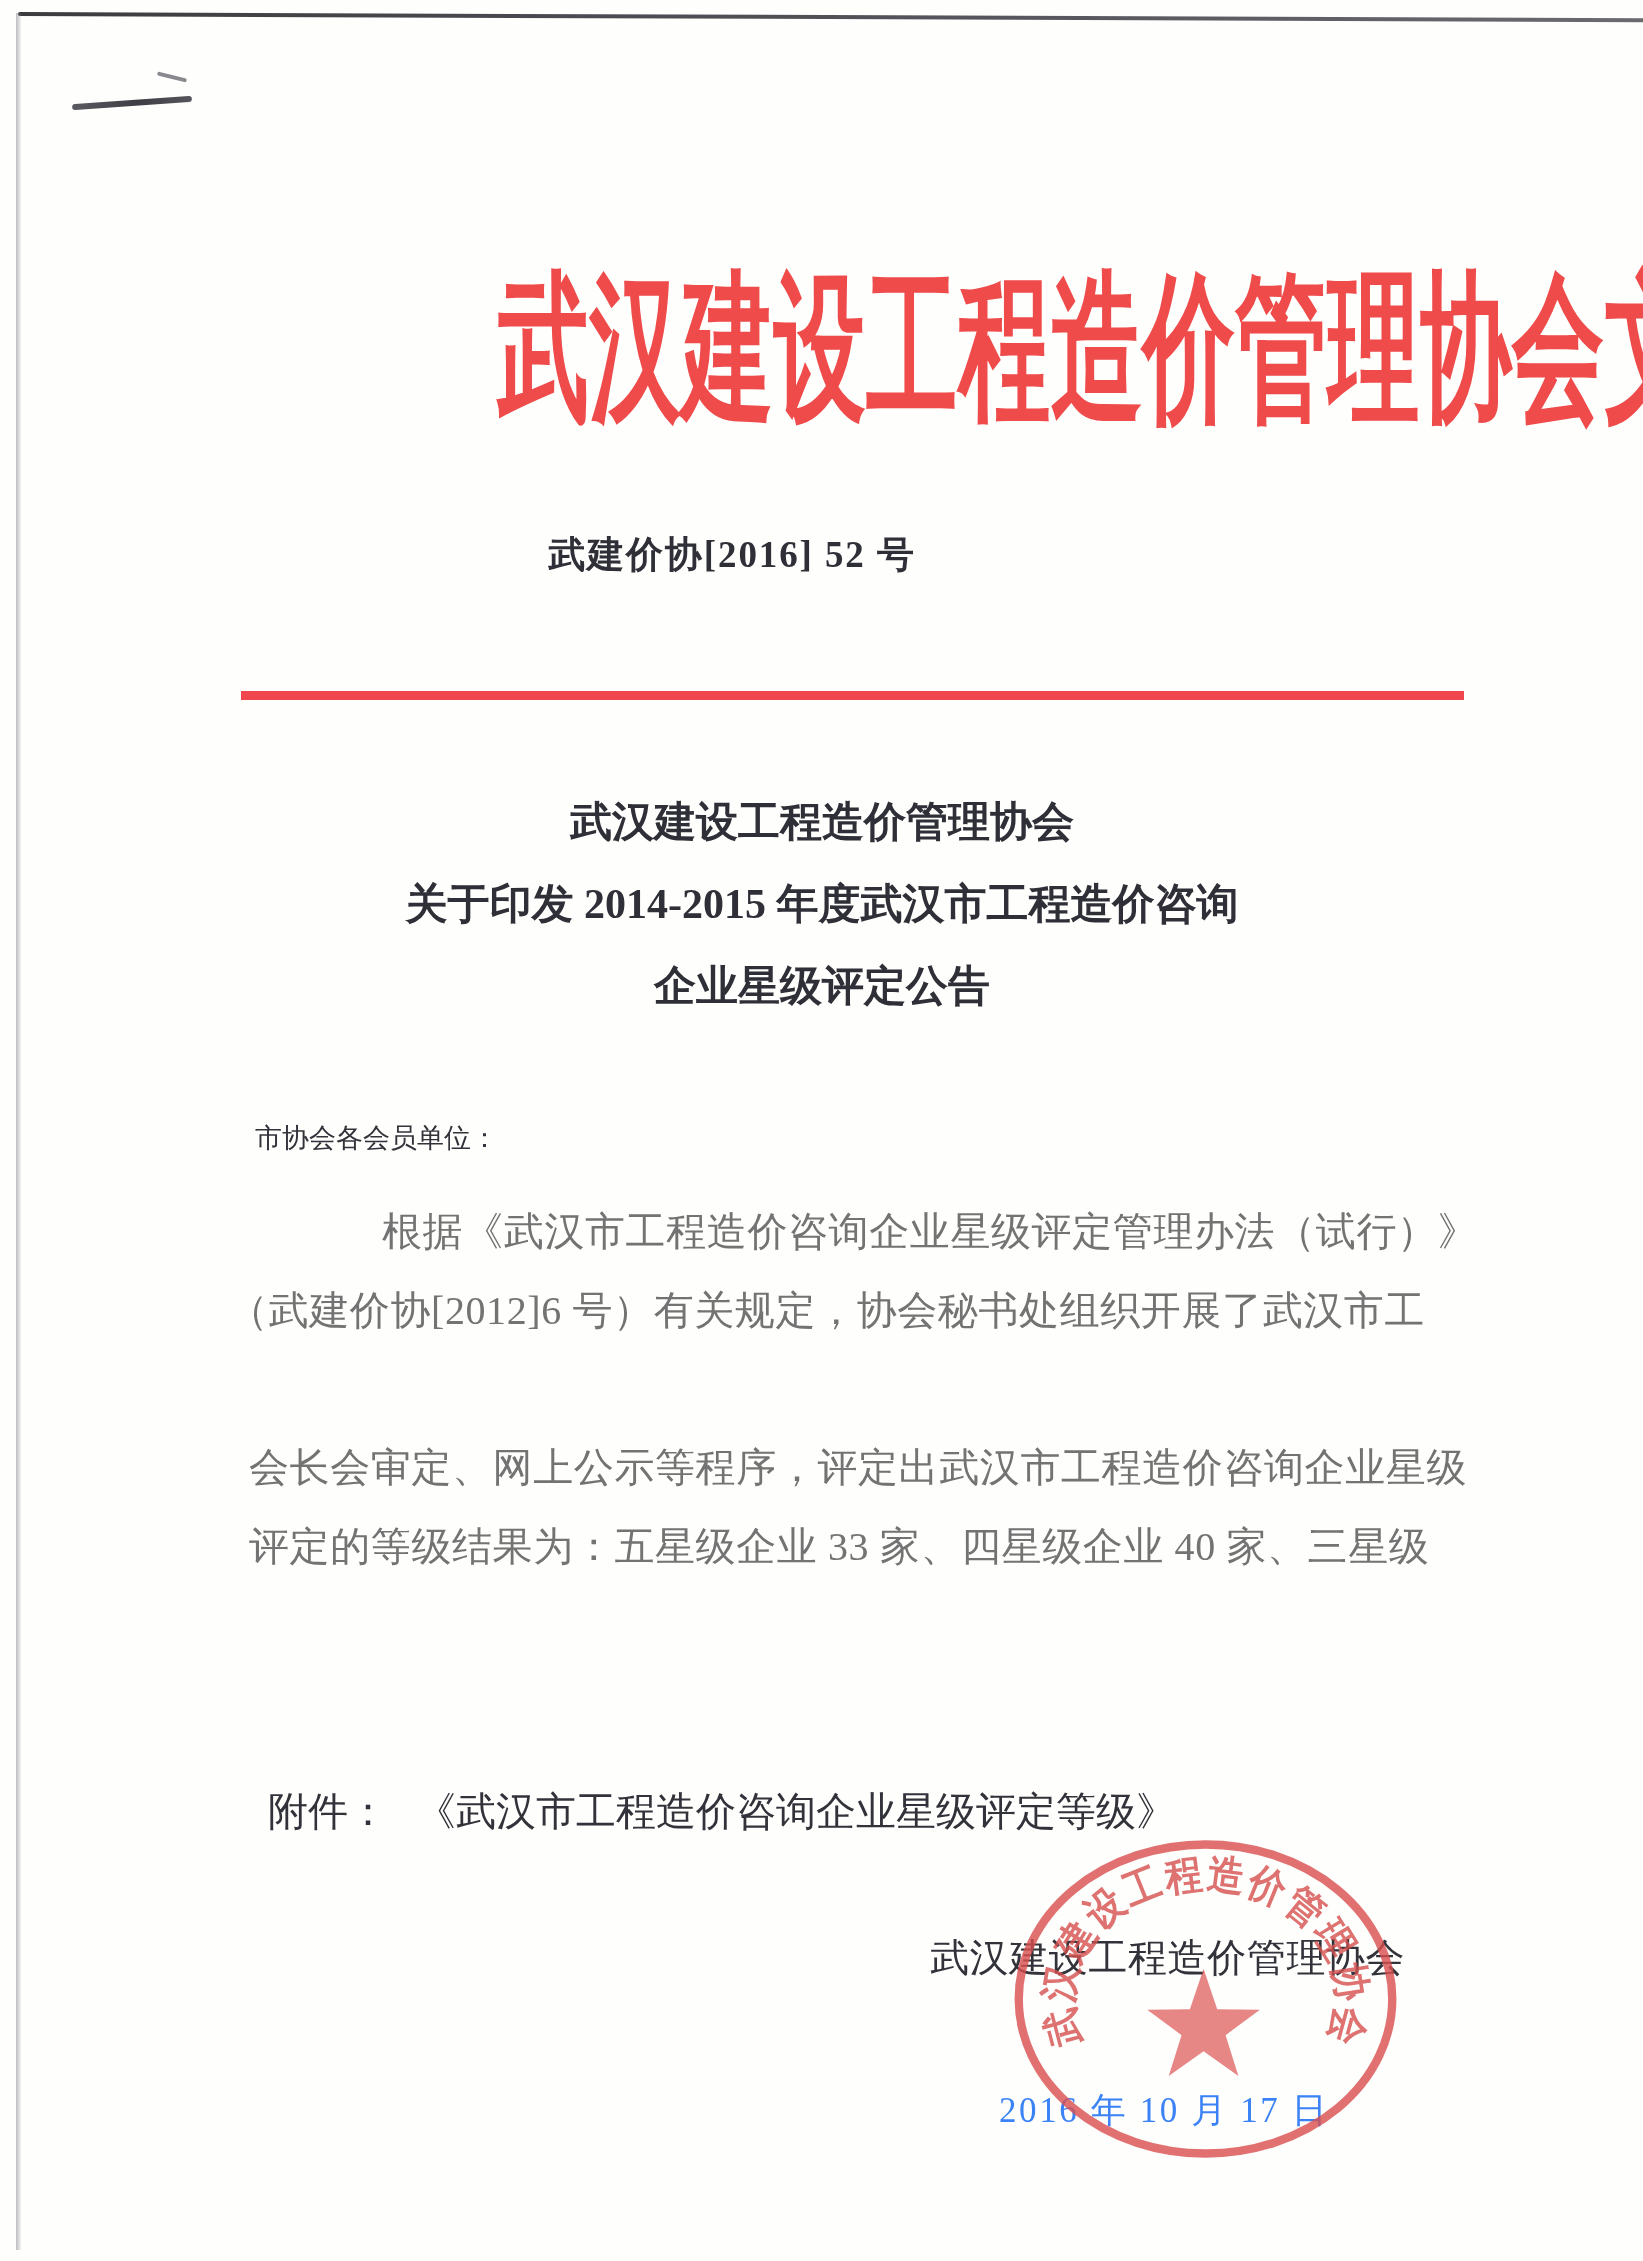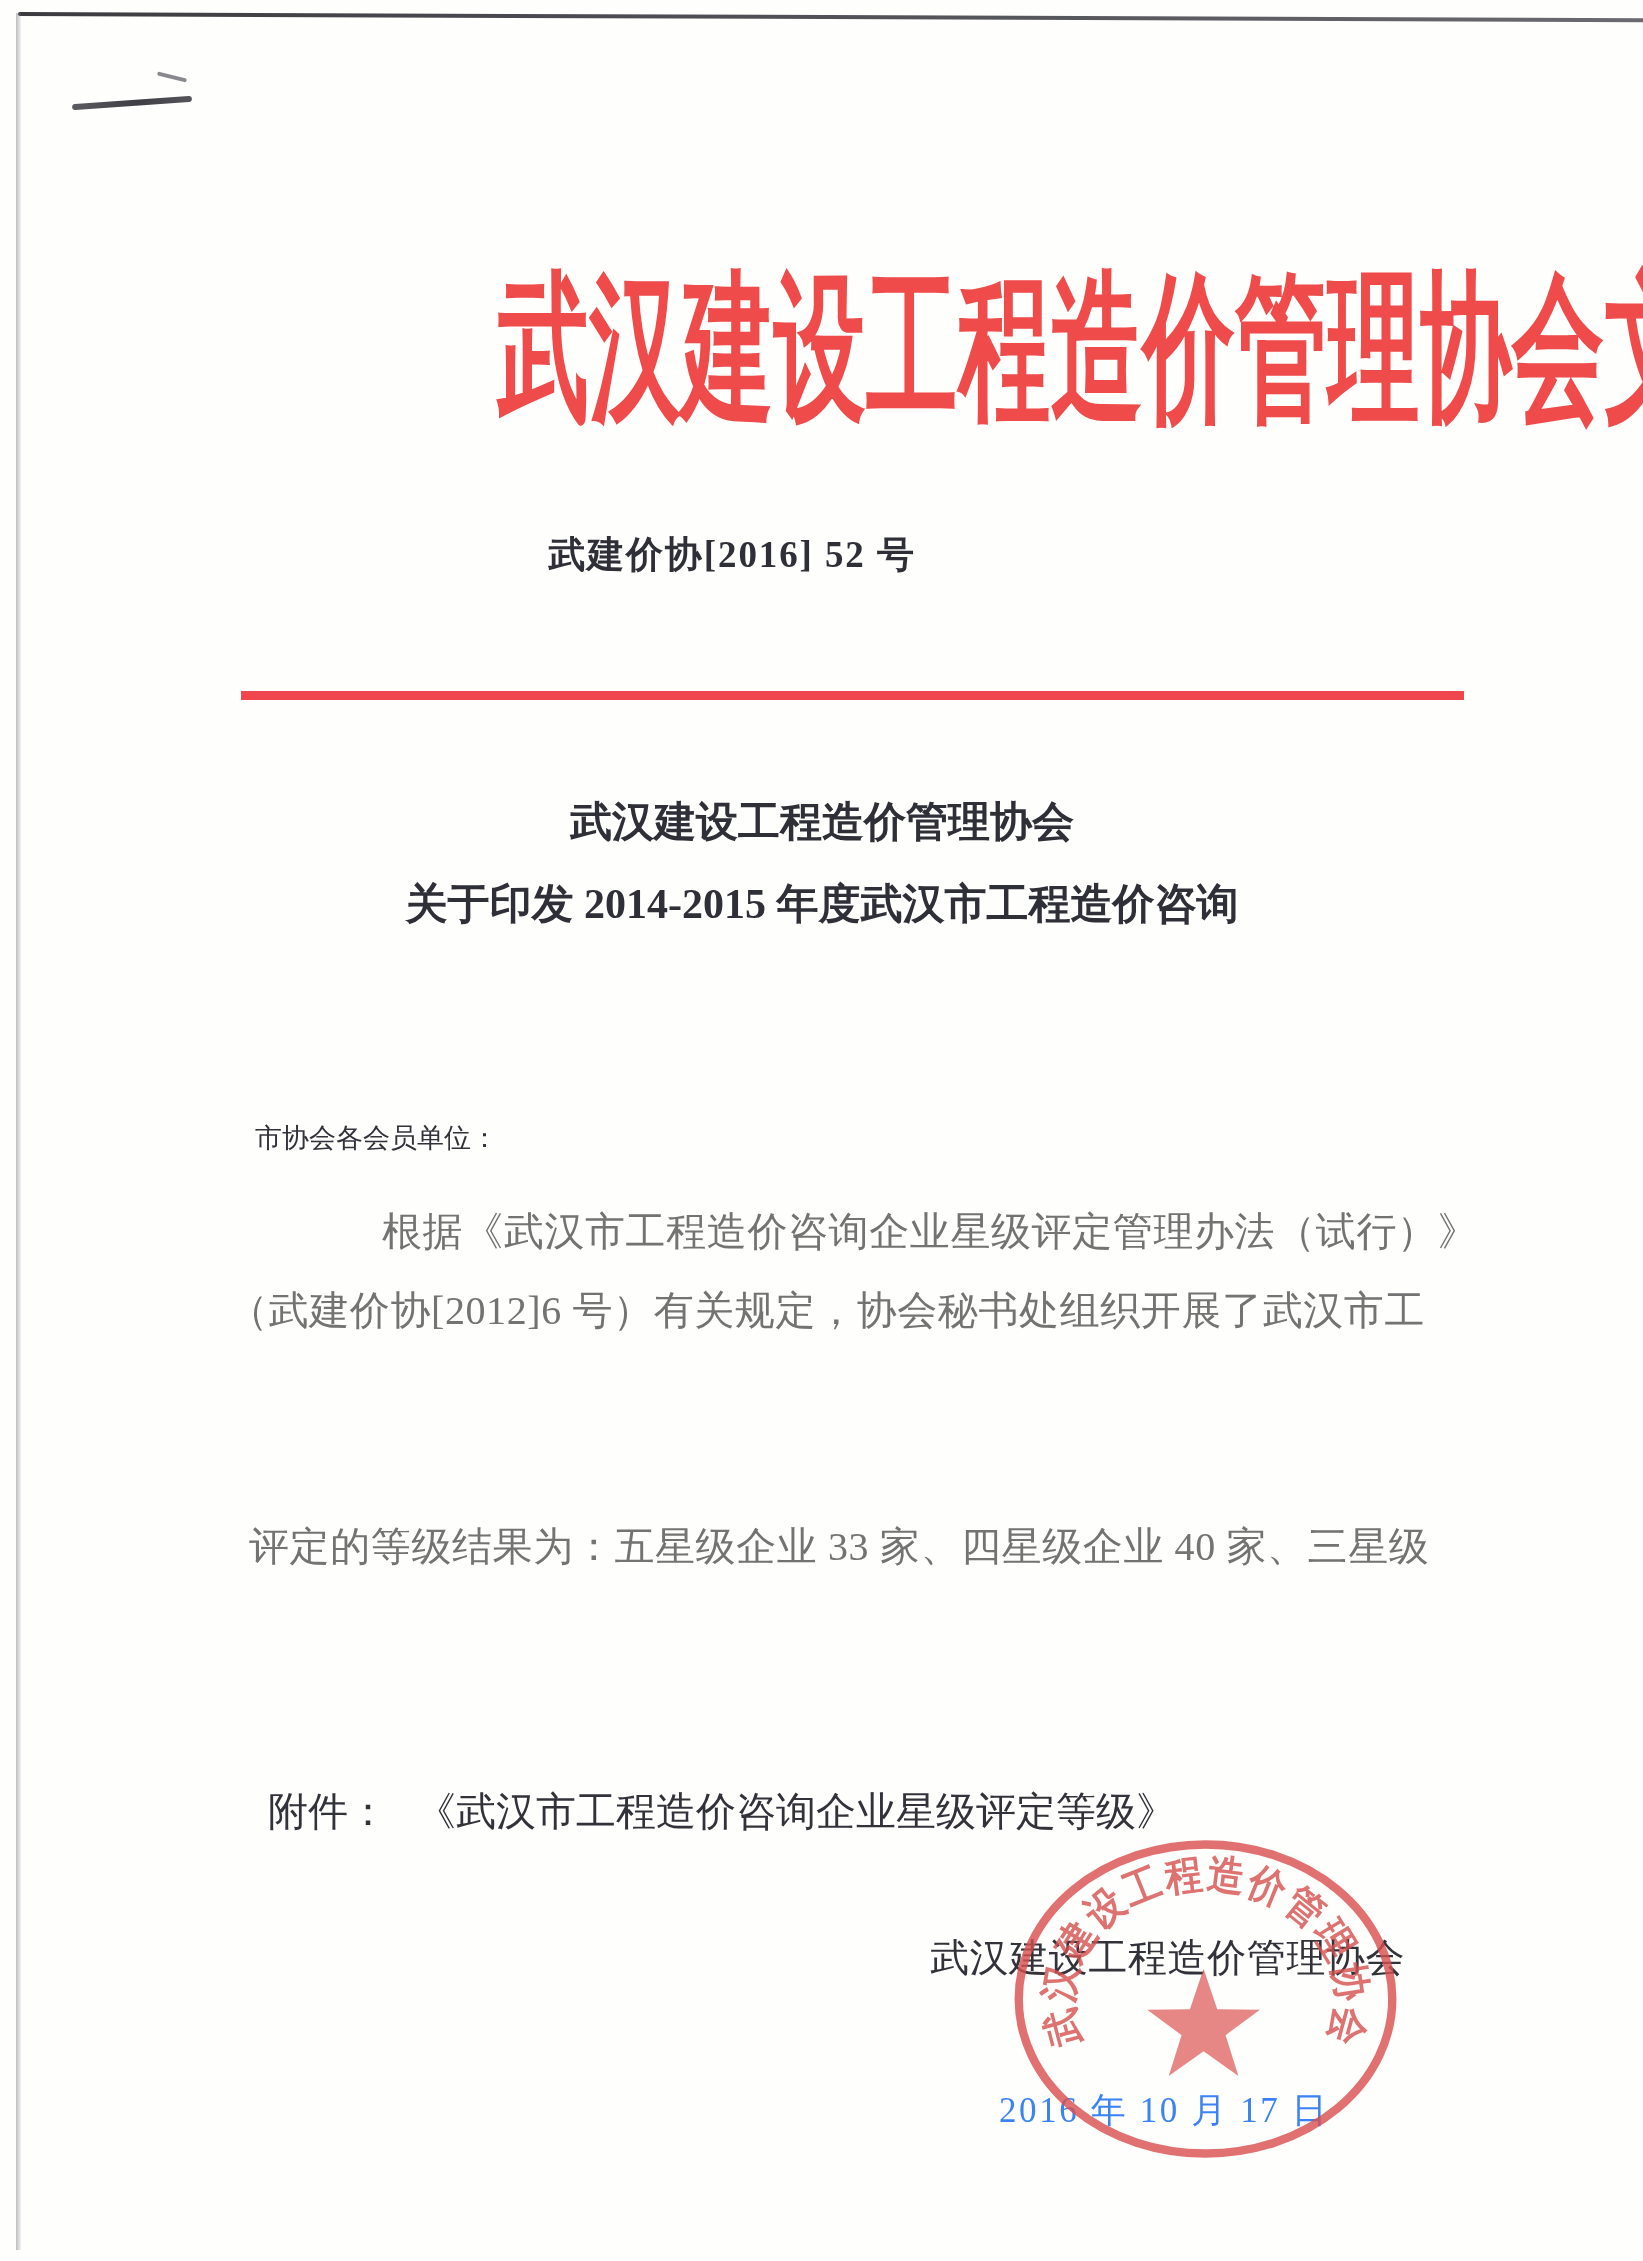--- a/index.html
+++ b/index.html
@@ -177,26 +177,28 @@
     <span class="inner">武汉建设工程造价管理协会文件</span>
   </div>
 
   <div class="doc-number">武建价协[2016] 52 号</div>
 
   <div class="red-rule"></div>
 
   <div class="doc-title">
     <div class="t-line">武汉建设工程造价管理协会</div>
     <div class="t-line">关于印发 2014-2015 年度武汉市工程造价咨询</div>
+    <div class="t-line">企业星级评定公告</div>
   </div>
 
   <div class="salutation">市协会各会员单位：</div>
 
   <div class="body-line bl-0">根据《武汉市工程造价咨询企业星级评定管理办法（试行）》</div>
   <div class="body-line bl-1">（武建价协[2012]6 号）有关规定，协会秘书处组织开展了武汉市工</div>
+  <div class="body-line bl-3">会长会审定、网上公示等程序，评定出武汉市工程造价咨询企业星级</div>
   <div class="body-line bl-4">评定的等级结果为：五星级企业 33 家、四星级企业 40 家、三星级</div>
 
   <div class="attachment">
     <span class="att-label">附件：</span><span>《武汉市工程造价咨询企业星级评定等级》</span>
   </div>
 
   <div class="signature">武汉建设工程造价管理协会</div>
   <div class="sign-date">2016 年 10 月 17 日</div>
 
   <div class="stamp">

